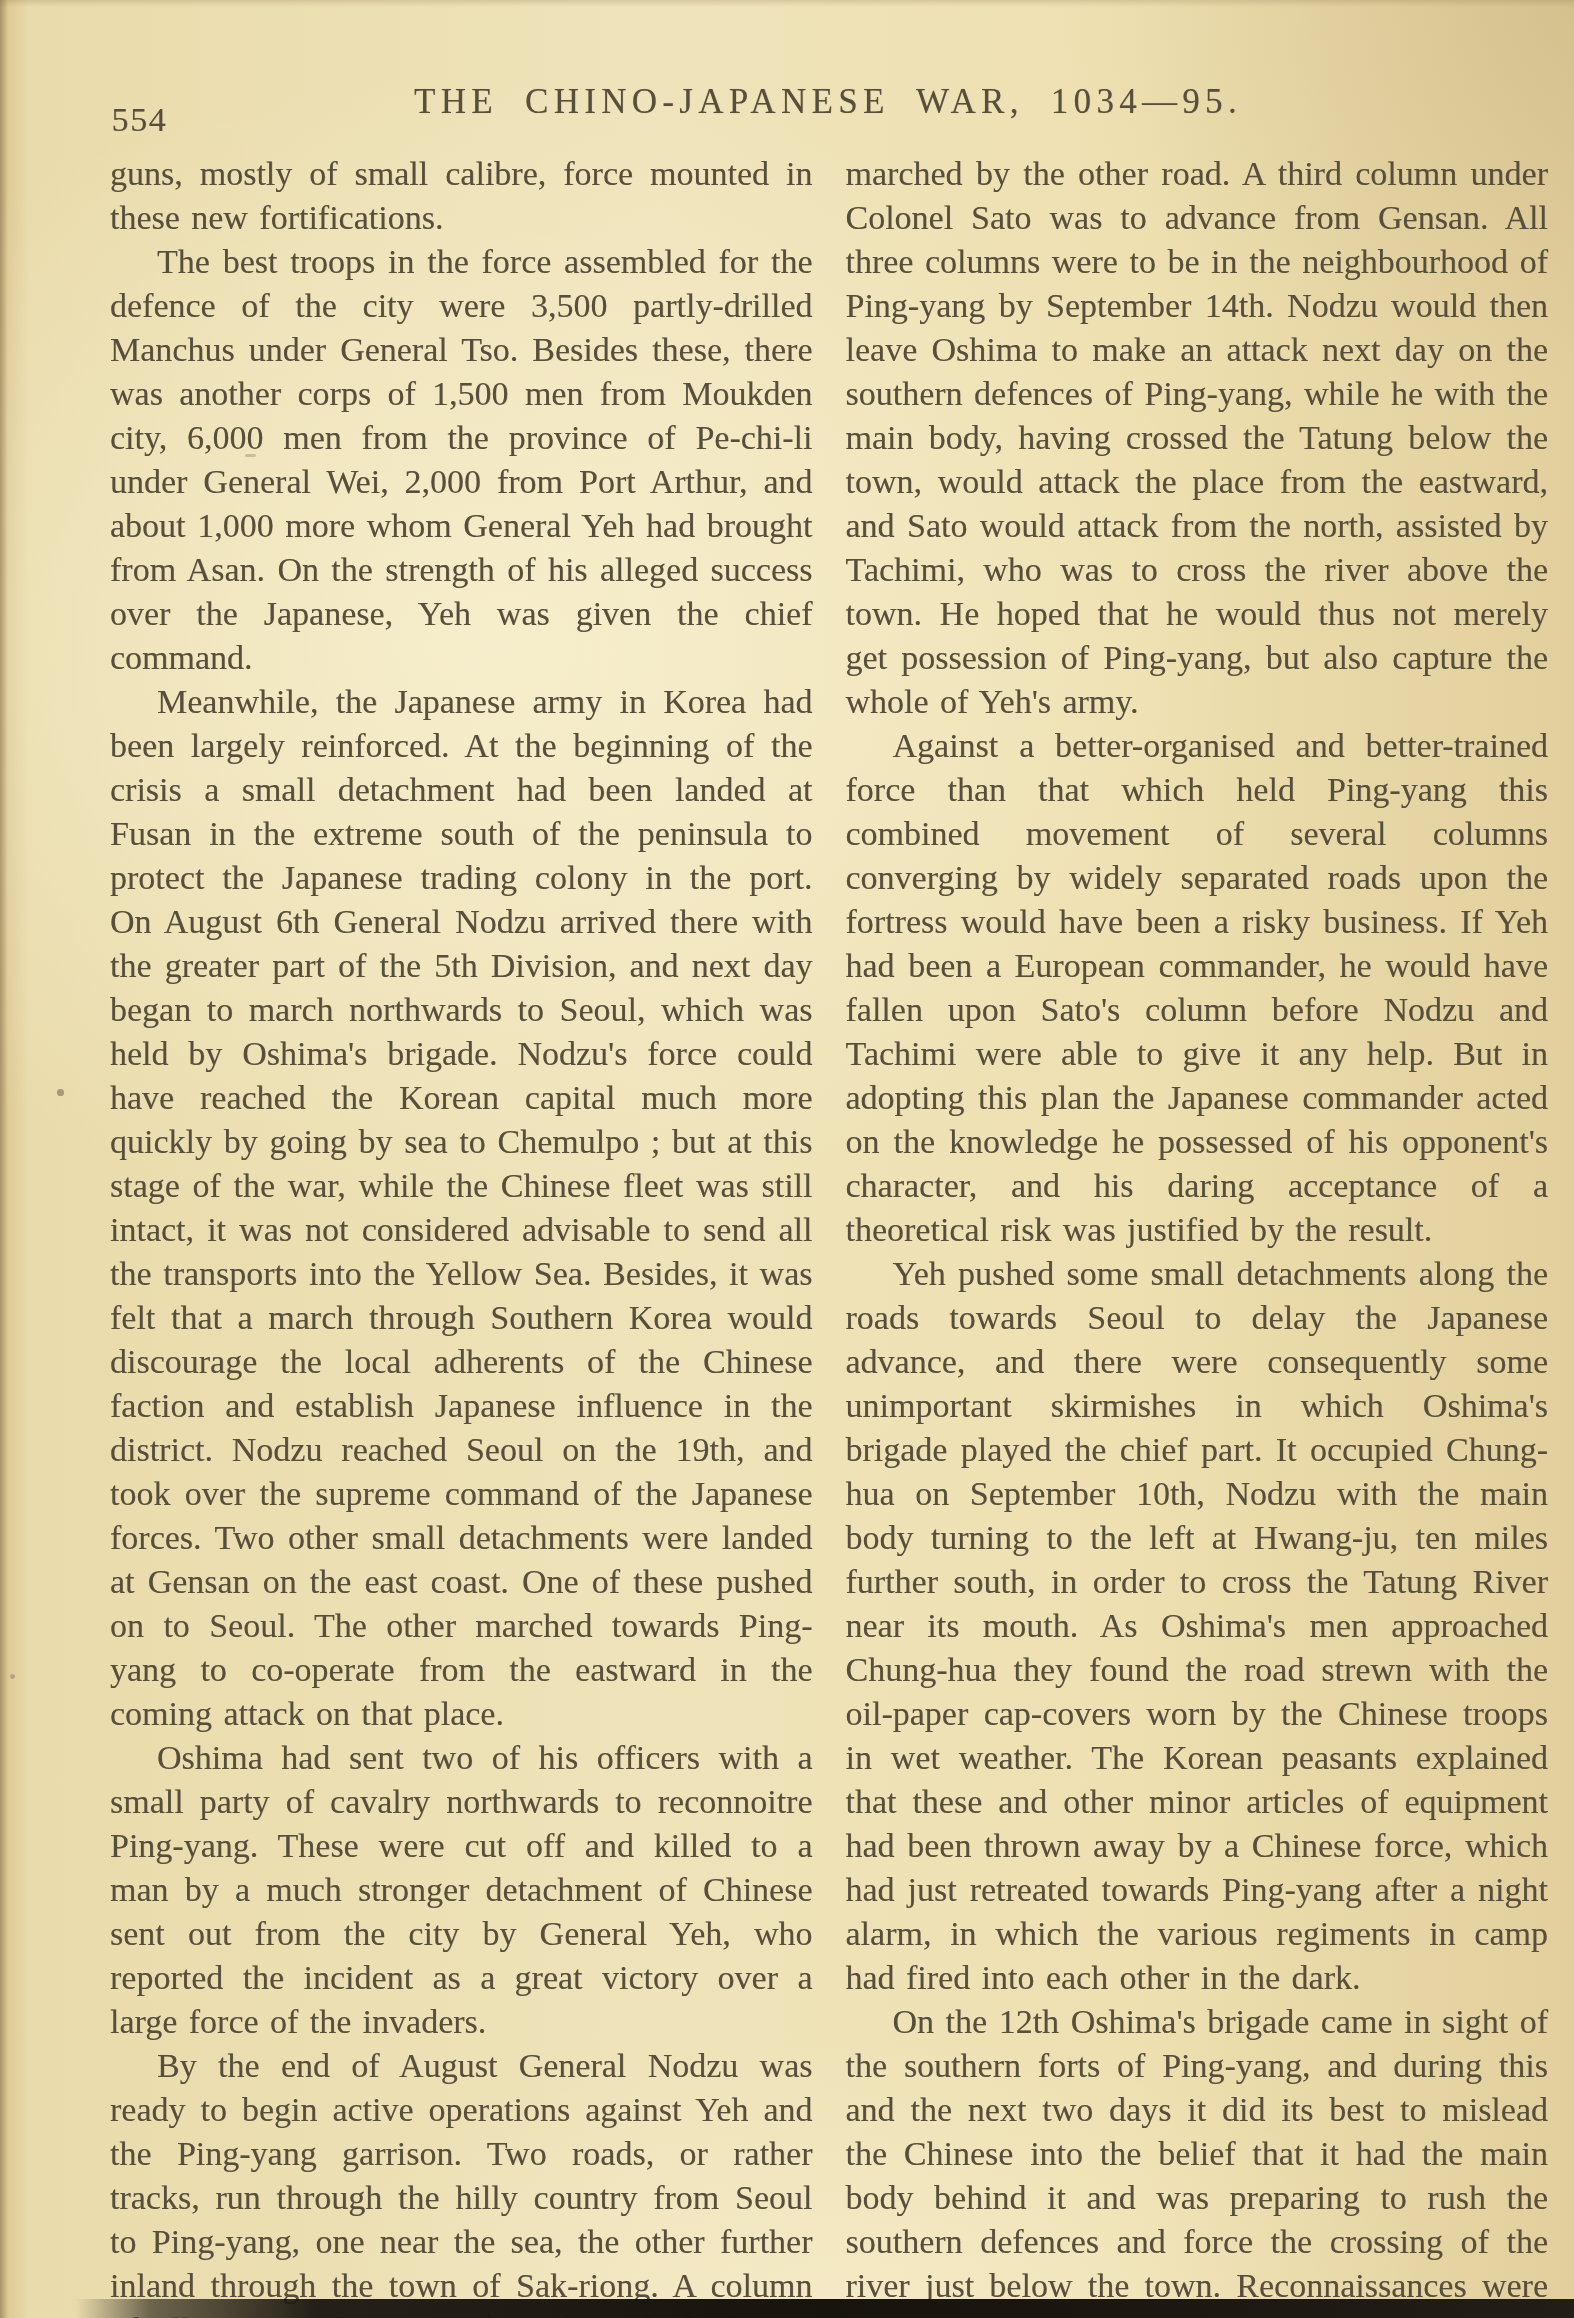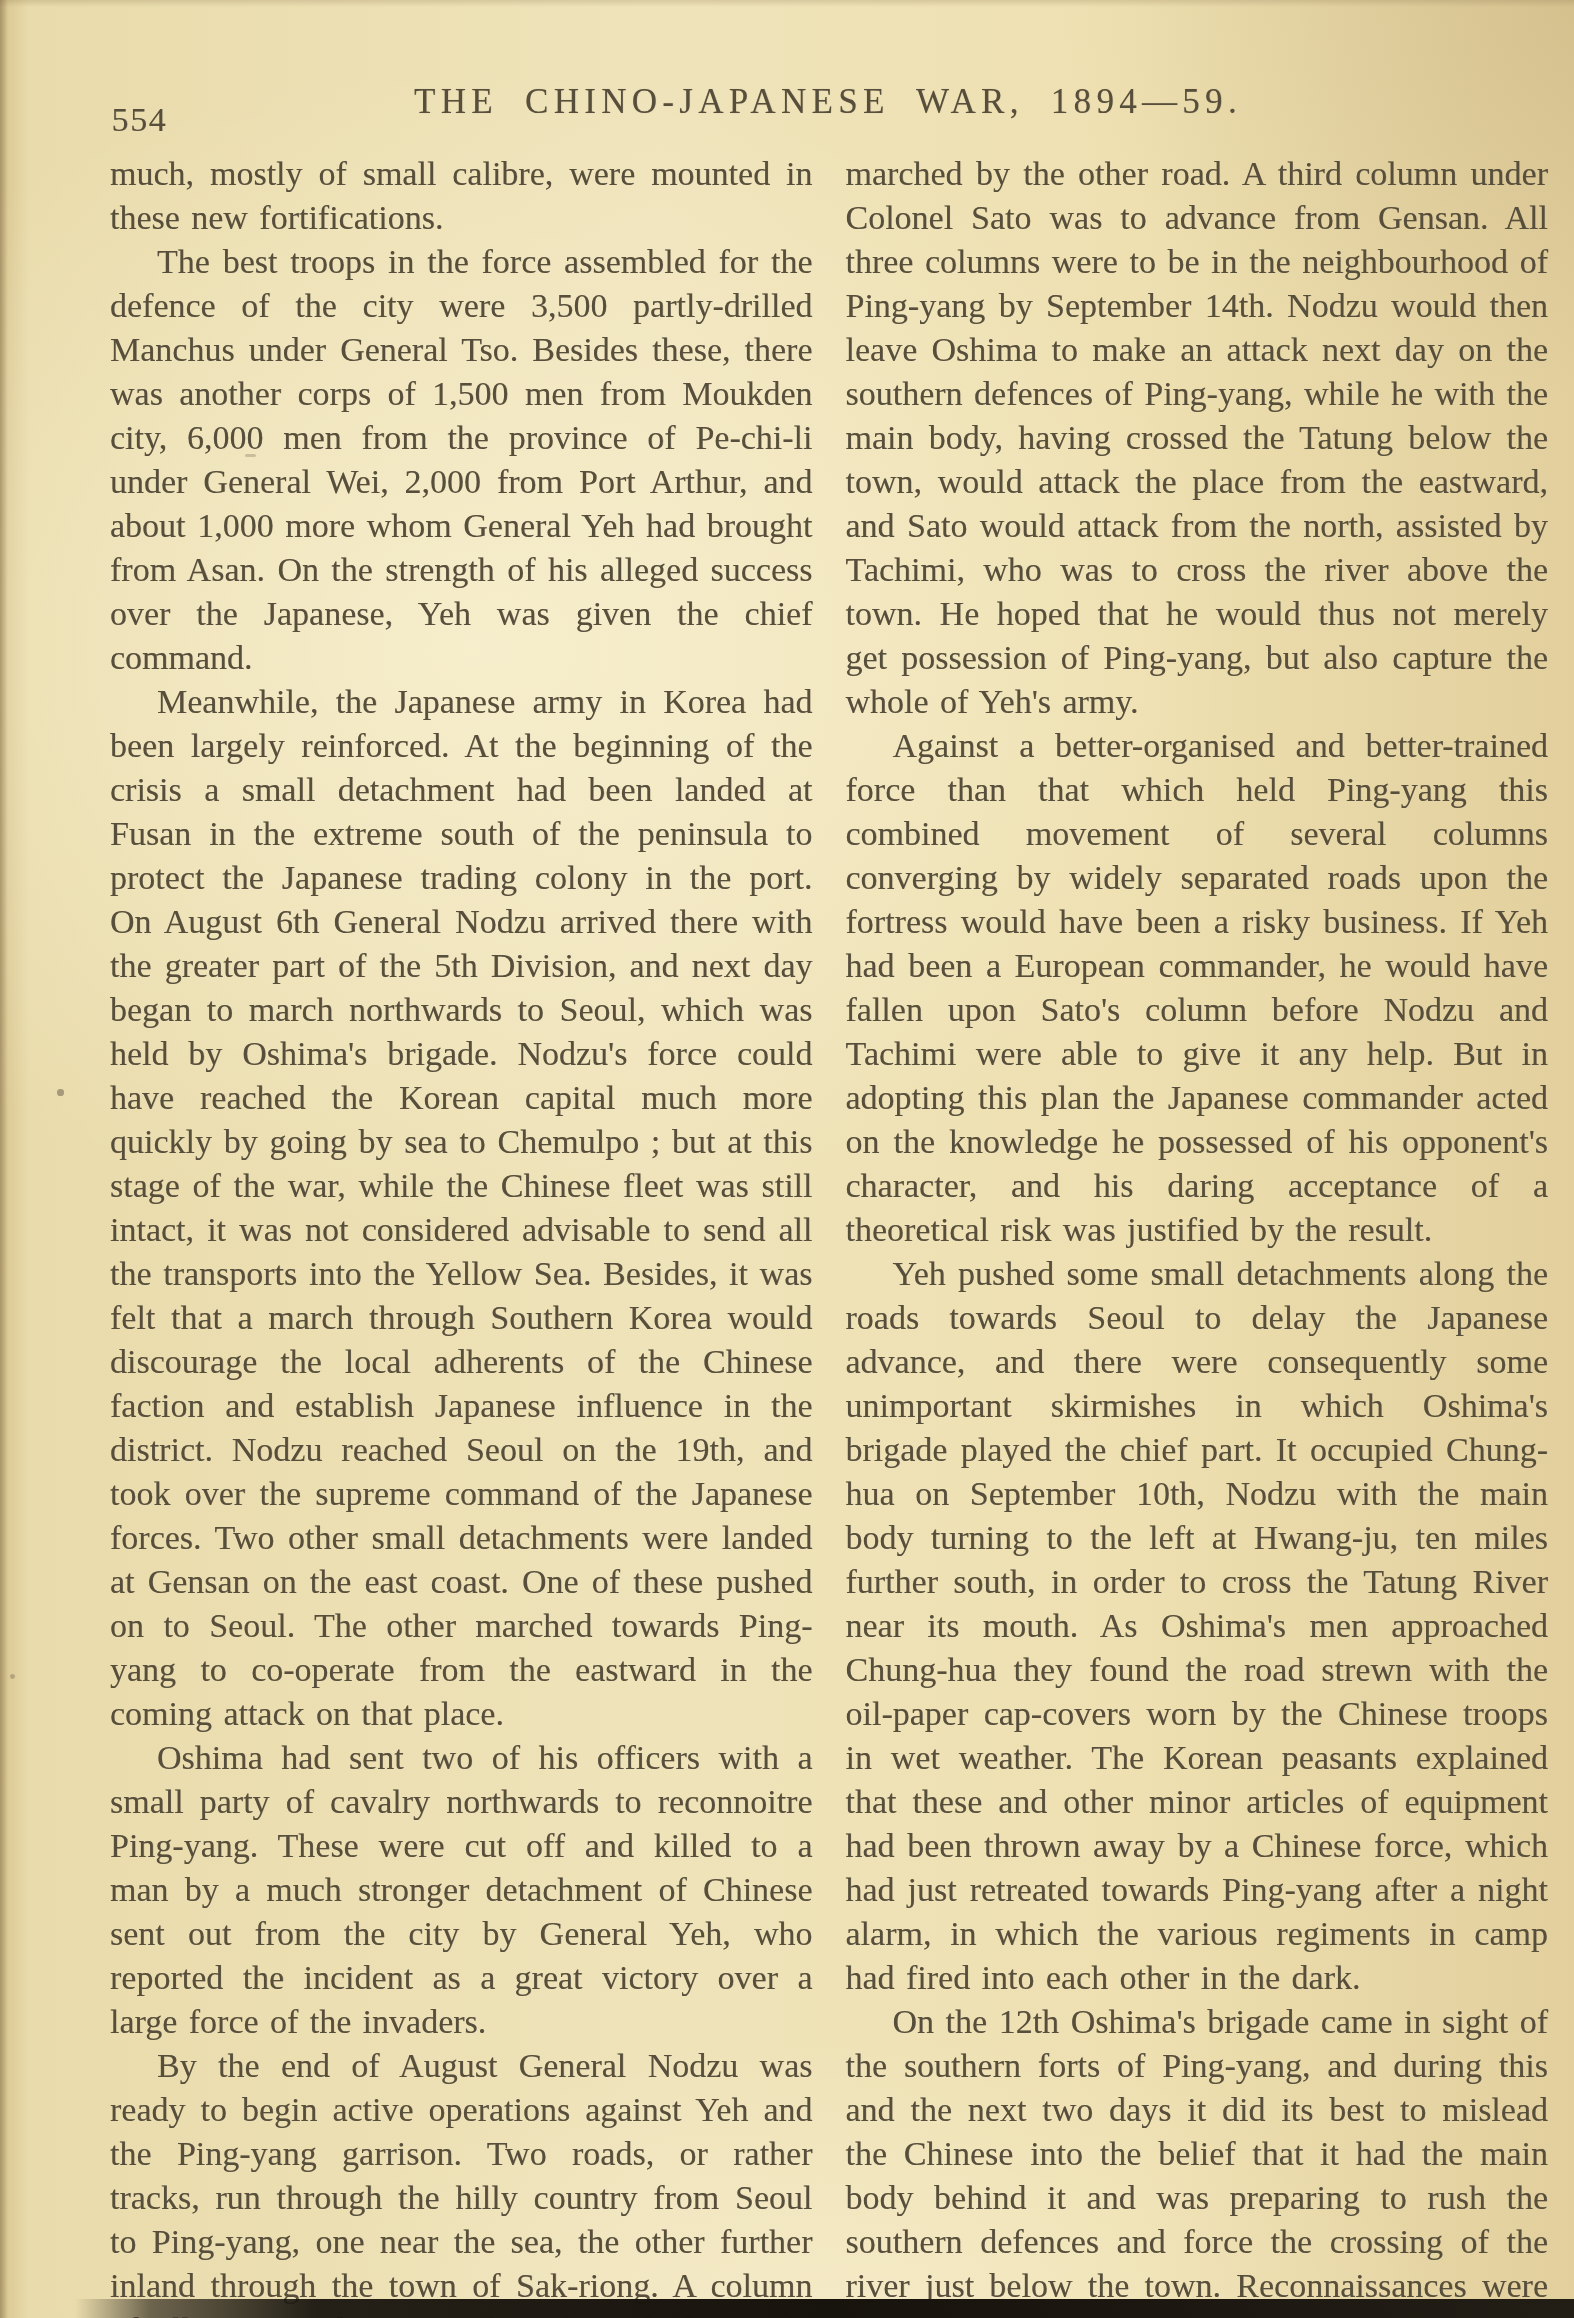--- a/index.html
+++ b/index.html
@@ -98,26 +98,26 @@
   p.indent { text-indent: 47px; }
 </style>
 </head>
 <body>
 
 <div class="left-edge-shadow"></div>
 <div class="top-edge-shade"></div>
 
 <div class="header">
   <span class="folio">554</span>
-  <div class="running-title">THE CHINO-JAPANESE WAR, 1894—59.</div>
+  <div class="running-title">THE CHINO-JAPANESE WAR, 1034—95.</div>
 </div>
 
 <div class="columns">
   <div class="col">
-    <p class="para">much, mostly of small calibre, were mounted in these new fortifications.</p>
+    <p class="para">guns, mostly of small calibre, force mounted in these new fortifications.</p>
     <p class="para indent">The best troops in the force assembled for the defence of the city were 3,500 partly-drilled Manchus under General Tso.  Besides these, there was another corps of 1,500 men from Moukden city, 6,000 men from the province of Pe-chi-li under General Wei, 2,000 from Port Arthur, and about 1,000 more whom General Yeh had brought from Asan.  On the strength of his alleged success over the Japanese, Yeh was given the chief command.</p>
     <p class="para indent">Meanwhile, the Japanese army in Korea had been largely reinforced.  At the beginning of the crisis a small detachment had been landed at Fusan in the extreme south of the peninsula to protect the Japanese trading colony in the port.  On August 6th General Nodzu arrived there with the greater part of the 5th Division, and next day began to march northwards to Seoul, which was held by Oshima's brigade. Nodzu's force could have reached the Korean capital much more quickly by going by sea to Chemulpo ; but at this stage of the war, while the Chinese fleet was still intact, it was not considered advisable to send all the transports into the Yellow Sea.  Besides, it was felt that a march through Southern Korea would discourage the local adherents of the Chinese faction and establish Japanese influence in the district. Nodzu reached Seoul on the 19th, and took over the supreme command of the Japanese forces.  Two other small detachments were landed at Gensan on the east coast.  One of these pushed on to Seoul.  The other marched towards Ping-yang to co-operate from the eastward in the coming attack on that place.</p>
     <p class="para indent">Oshima had sent two of his officers with a small party of cavalry northwards to reconnoitre Ping-yang.  These were cut off and killed to a man by a much stronger detachment of Chinese sent out from the city by General Yeh, who reported the incident as a great victory over a large force of the invaders.</p>
     <p class="para indent">By the end of August General Nodzu was ready to begin active operations against Yeh and the Ping-yang garrison.  Two roads, or rather tracks, run through the hilly country from Seoul to Ping-yang, one near the sea, the other further inland through the town of Sak-riong.  A column of all arms under General Tachimi had already been pushed forward to Sak-riong by the inner road.  Nodzu's plan was that Tachimi should continue his advance by this line, while he himself with the main body</p>
   </div>
   <div class="col">
     <p class="para">marched by the other road.  A third column under Colonel Sato was to advance from Gensan. All three columns were to be in the neighbourhood of Ping-yang by September 14th.  Nodzu would then leave Oshima to make an attack next day on the southern defences of Ping-yang, while he with the main body, having crossed the Tatung below the town, would attack the place from the eastward, and Sato would attack from the north, assisted by Tachimi, who was to cross the river above the town.  He hoped that he would thus not merely get possession of Ping-yang, but also capture the whole of Yeh's army.</p>
     <p class="para indent">Against a better-organised and better-trained force than that which held Ping-yang this combined movement of several columns converging by widely separated roads upon the fortress would have been a risky business.  If Yeh had been a European commander, he would have fallen upon Sato's column before Nodzu and Tachimi were able to give it any help.  But in adopting this plan the Japanese commander acted on the knowledge he possessed of his opponent's character, and his daring acceptance of a theoretical risk was justified by the result.</p>
     <p class="para indent">Yeh pushed some small detachments along the roads towards Seoul to delay the Japanese advance, and there were consequently some unimportant skirmishes in which Oshima's brigade played the chief part.  It occupied Chung-hua on September 10th, Nodzu with the main body turning to the left at Hwang-ju, ten miles further south, in order to cross the Tatung River near its mouth.  As Oshima's men approached Chung-hua they found the road strewn with the oil-paper cap-covers worn by the Chinese troops in wet weather.  The Korean peasants explained that these and other minor articles of equipment had been thrown away by a Chinese force, which had just retreated towards Ping-yang after a night alarm, in which the various regiments in camp had fired into each other in the dark.</p>
     <p class="para indent">On the 12th Oshima's brigade came in sight of the southern forts of Ping-yang, and during this and the next two days it did its best to mislead the Chinese into the belief that it had the main body behind it and was preparing to rush the southern defences and force the crossing of the river just below the town.  Reconnaissances were pushed close up to the enemy's works, and there was some sharp skirmishing.  The artillery opened on the forts in order to draw their fire and ascertain how they were armed, and a party of daring</p>

